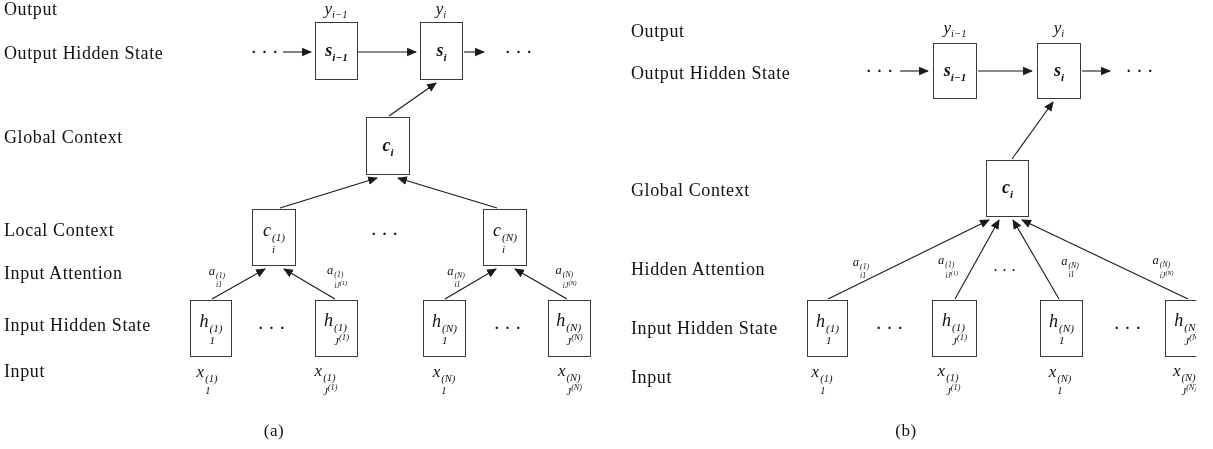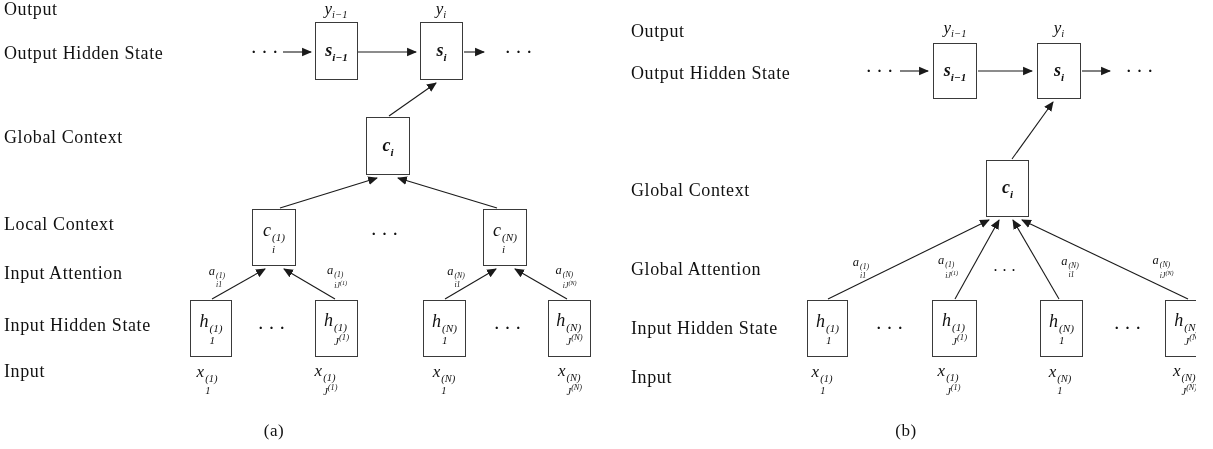--- a/index.html
+++ b/index.html
@@ -78,21 +78,21 @@
       <line x1="955" y1="299" x2="999" y2="220" marker-end="url(#arrow)"></line>
       <line x1="1059" y1="299" x2="1013" y2="220" marker-end="url(#arrow)"></line>
       <line x1="1188" y1="299" x2="1022" y2="220" marker-end="url(#arrow)"></line>
     </g>
   </svg>
 
   <section>
     <div class="rowlab" style="left:4px;top:-2px">Output</div>
     <div class="rowlab" style="left:4px;top:42px">Output Hidden State</div>
     <div class="rowlab" style="left:4px;top:126px">Global Context</div>
-    <div class="rowlab" style="left:4px;top:213px">Local Context</div>
+    <div class="rowlab" style="left:4px;top:219px">Local Context</div>
     <div class="rowlab" style="left:4px;top:262px">Input Attention</div>
     <div class="rowlab" style="left:4px;top:314px">Input Hidden State</div>
     <div class="rowlab" style="left:4px;top:360px">Input</div>
 
     <div class="clab math ylab" style="left:336px;top:10px">y<sub>i−1</sub></div>
     <div class="clab math ylab" style="left:441px;top:10px">y<sub>i</sub></div>
 
     <div class="clab dots" style="left:265px;top:52px">· · ·</div>
     <div class="clab dots" style="left:519px;top:52px">· · ·</div>
     <div class="clab dots" style="left:385px;top:234px">· · ·</div>
@@ -179,21 +179,21 @@
           <span class="vsub">J<sup>(N)</sup></span>
         </span></div>
 
     <div class="clab caption" style="left:274px;top:431px">(a)</div>
   </section>
 
   <section>
     <div class="rowlab" style="left:631px;top:20px">Output</div>
     <div class="rowlab" style="left:631px;top:62px">Output Hidden State</div>
     <div class="rowlab" style="left:631px;top:179px">Global Context</div>
-    <div class="rowlab" style="left:631px;top:258px">Global Attention</div>
+    <div class="rowlab" style="left:631px;top:258px">Hidden Attention</div>
     <div class="rowlab" style="left:631px;top:317px">Input Hidden State</div>
     <div class="rowlab" style="left:631px;top:366px">Input</div>
 
     <div class="clab math ylab" style="left:955px;top:29px">y<sub>i−1</sub></div>
     <div class="clab math ylab" style="left:1059px;top:29px">y<sub>i</sub></div>
 
     <div class="clab dots" style="left:880px;top:71px">· · ·</div>
     <div class="clab dots" style="left:1140px;top:71px">· · ·</div>
     <div class="clab dots-sm" style="left:1005px;top:270px">· · ·</div>
     <div class="clab dots" style="left:890px;top:328px">· · ·</div>

